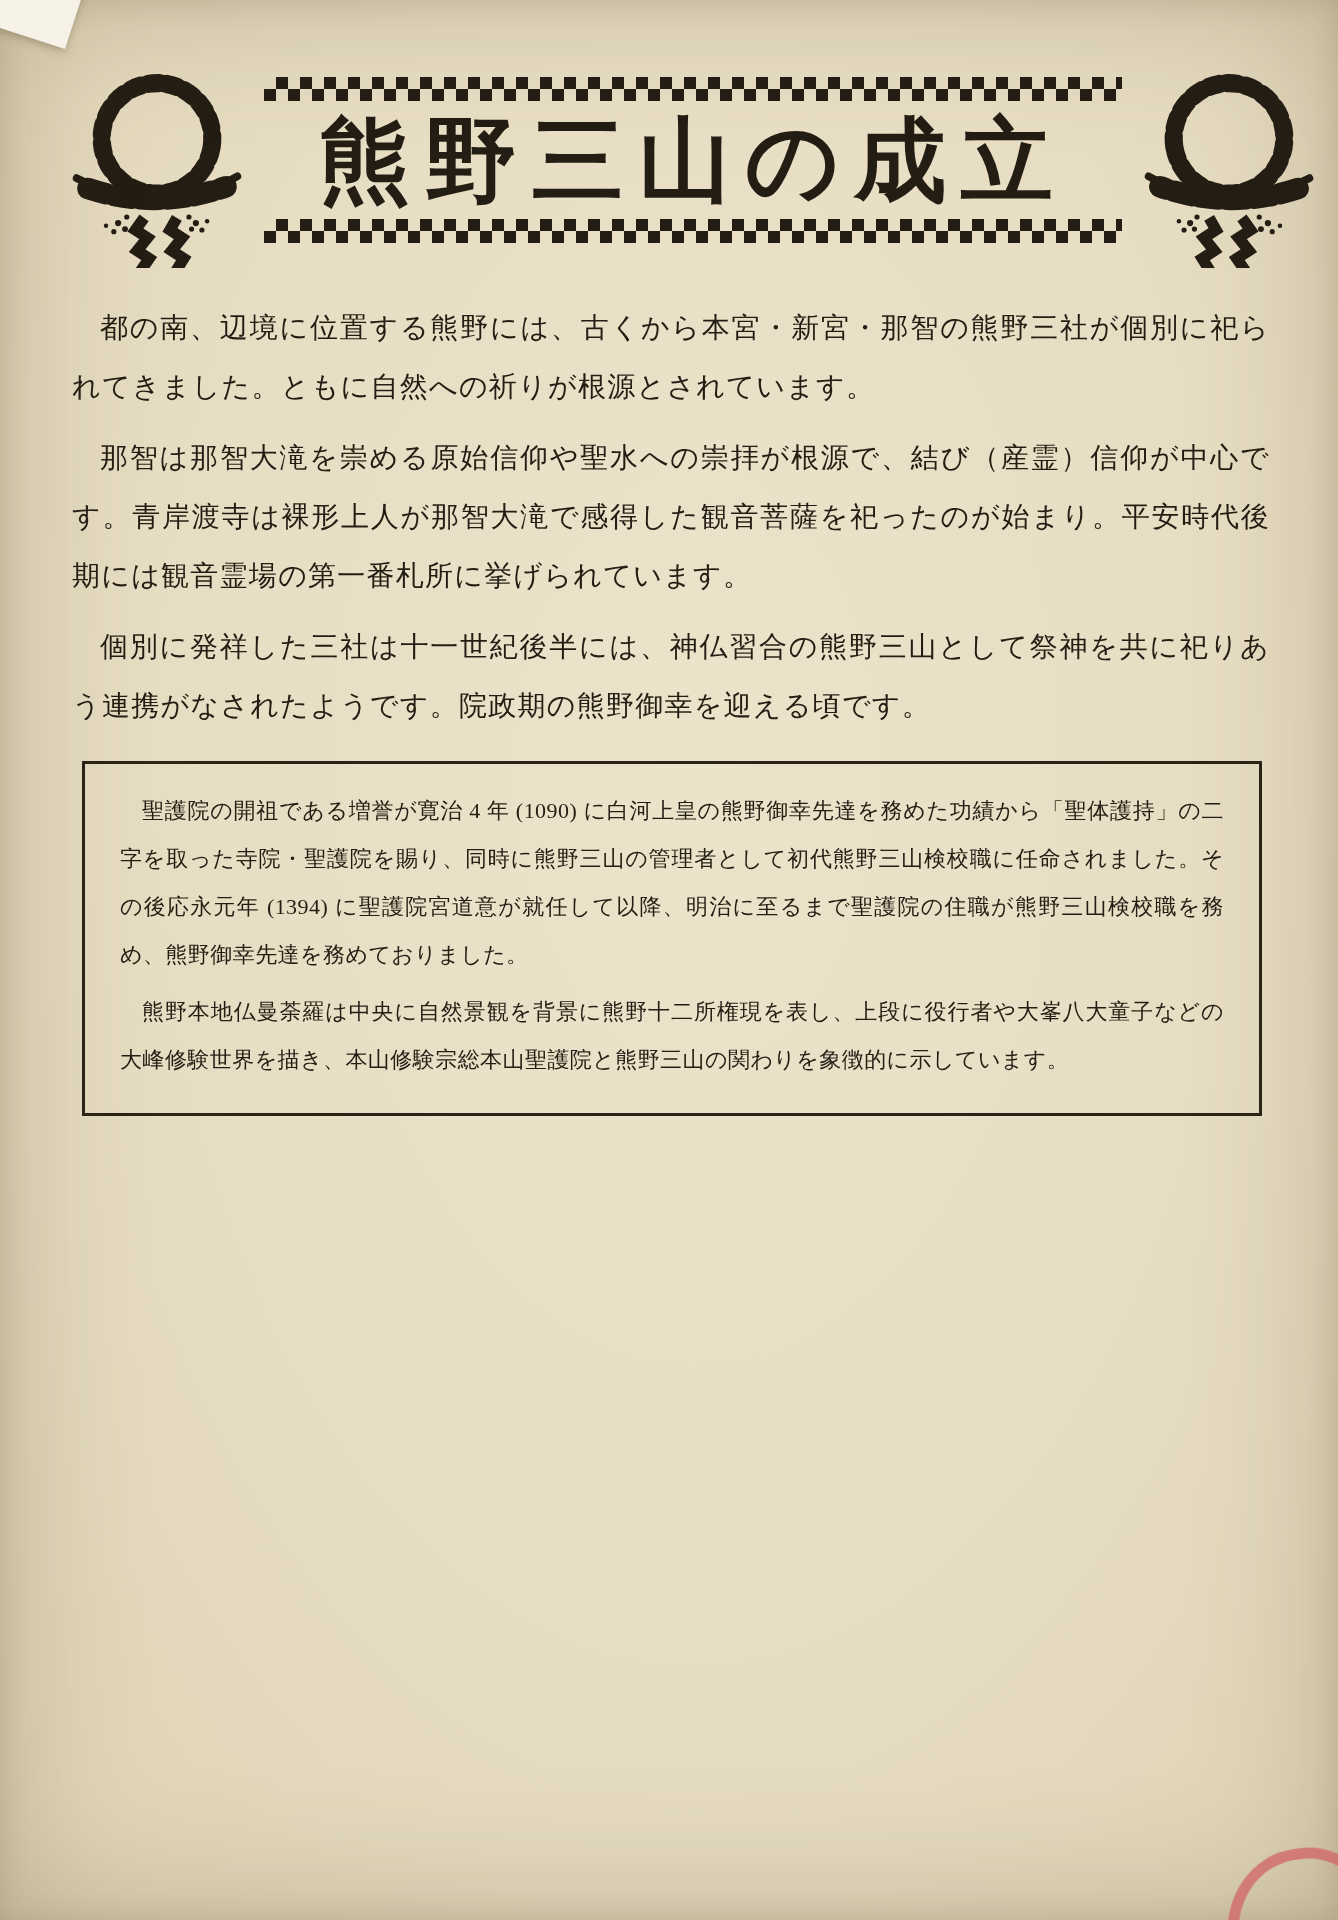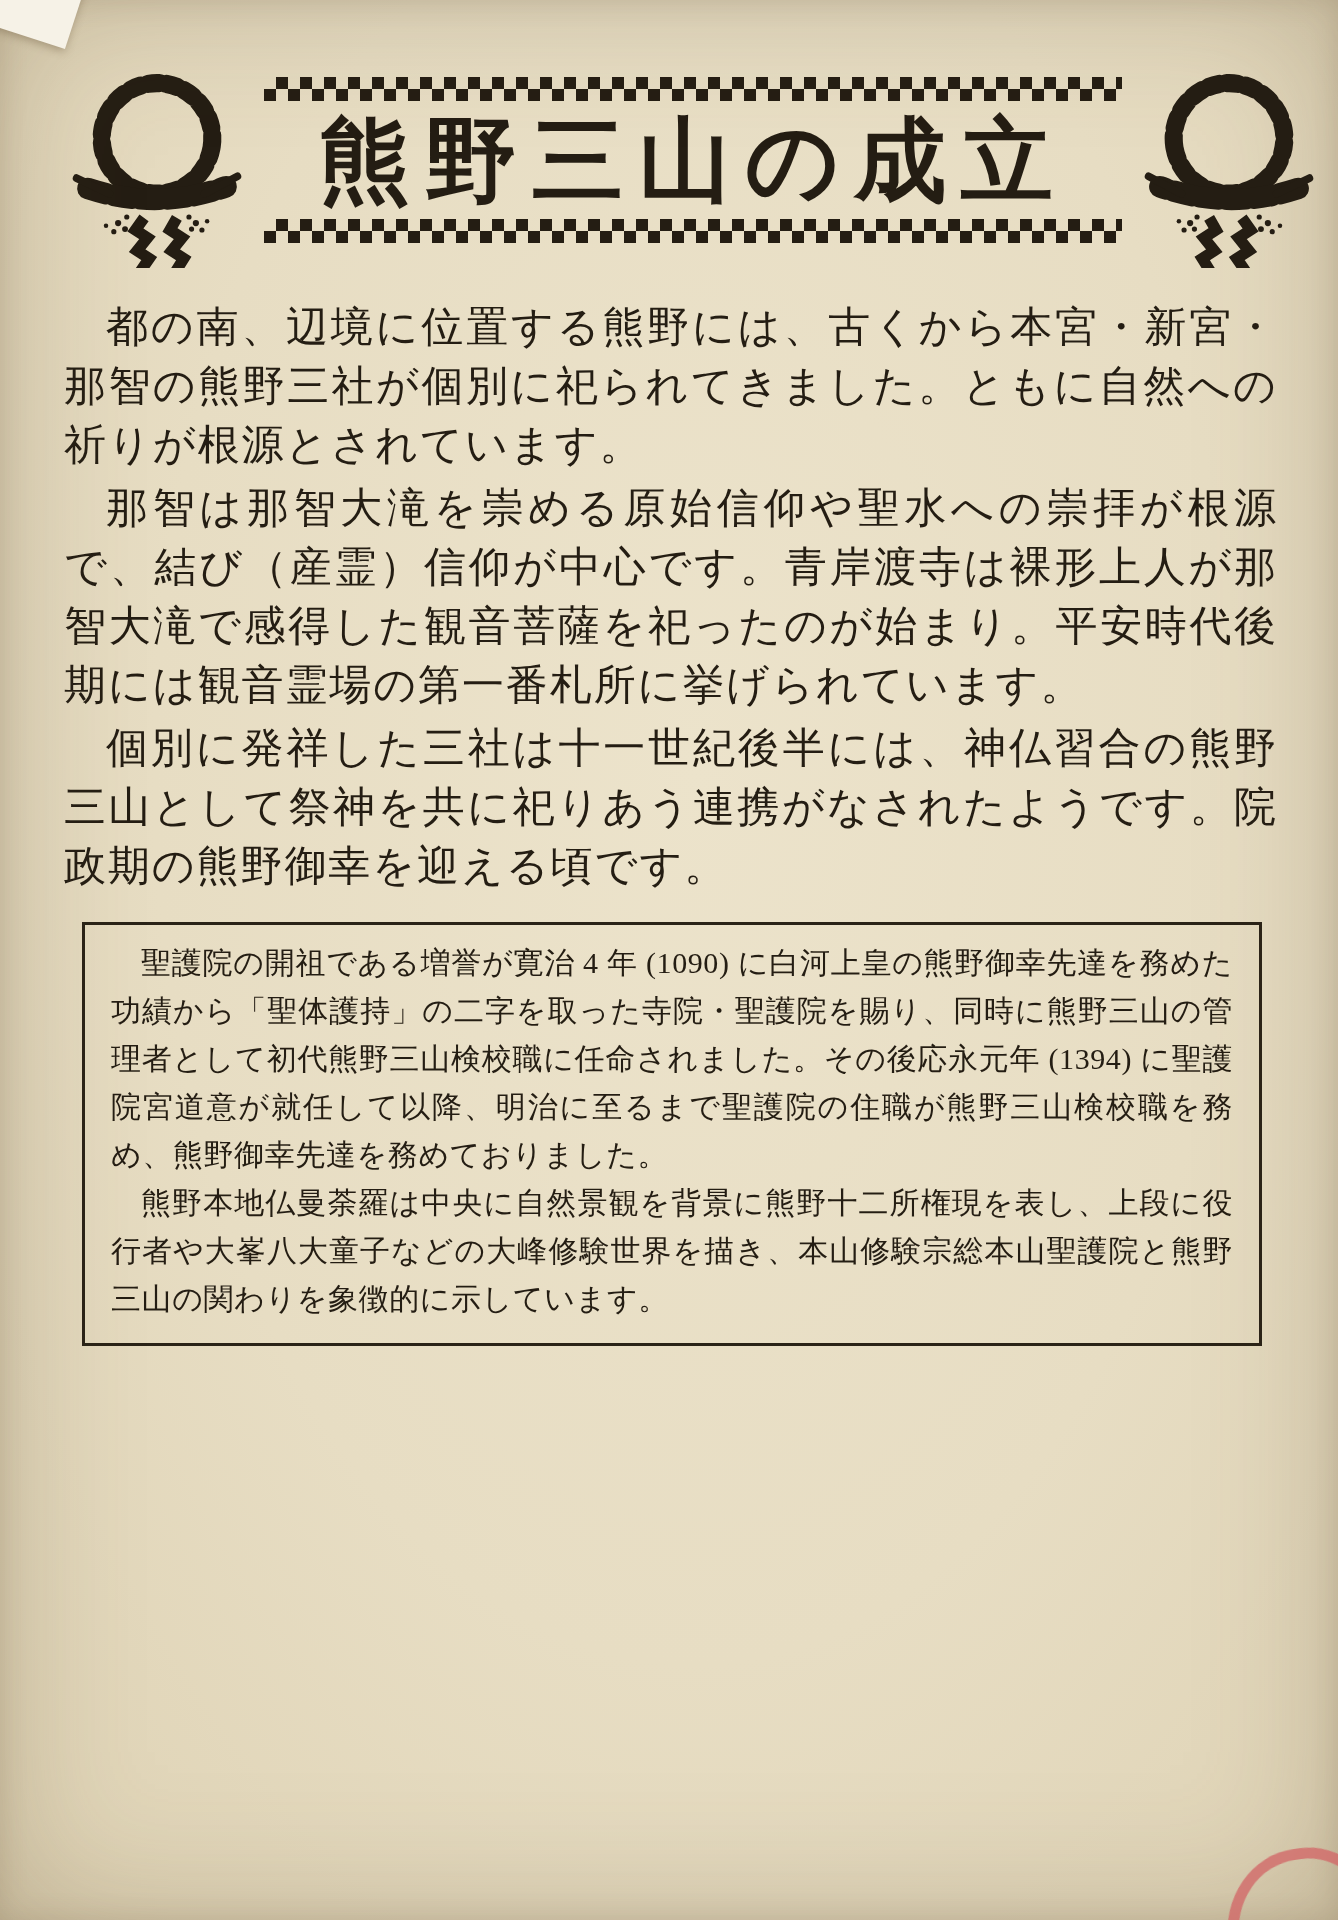--- a/index.html
+++ b/index.html
@@ -44,42 +44,42 @@
     letter-spacing:.16em;
     line-height:1.0;
     padding:14px 0 12px 0;
     white-space:nowrap;
   }
   
   .body-text{
     margin:30px 56px 0 60px;
   }
   .para{
-    margin:4px;
-    font-size:42px;
+    margin:12px;
+    font-size:28px;
     line-height:59px;
     letter-spacing:.045em;
     text-indent:1em;
     text-align:justify;
   }
   
   .note-box{
     margin:26px 76px 0 82px;
     border:3px solid #2a2317;
     padding:14px 26px 20px 26px;
     box-sizing:border-box;
   }
   .note-heading{
     font-size:30px;font-weight:bold;
     line-height:48px;margin:0;
     letter-spacing:.02em;
   }
   .note-para{
-    margin:0;
-    font-size:30px;
+    margin:9px;
+    font-size:22px;
     line-height:48px;
     letter-spacing:.02em;
     text-indent:1em;
     text-align:justify;
   }
   
   .red-mark{
     position:absolute;
     left:1228px;top:1848px;
     width:136px;height:150px;

